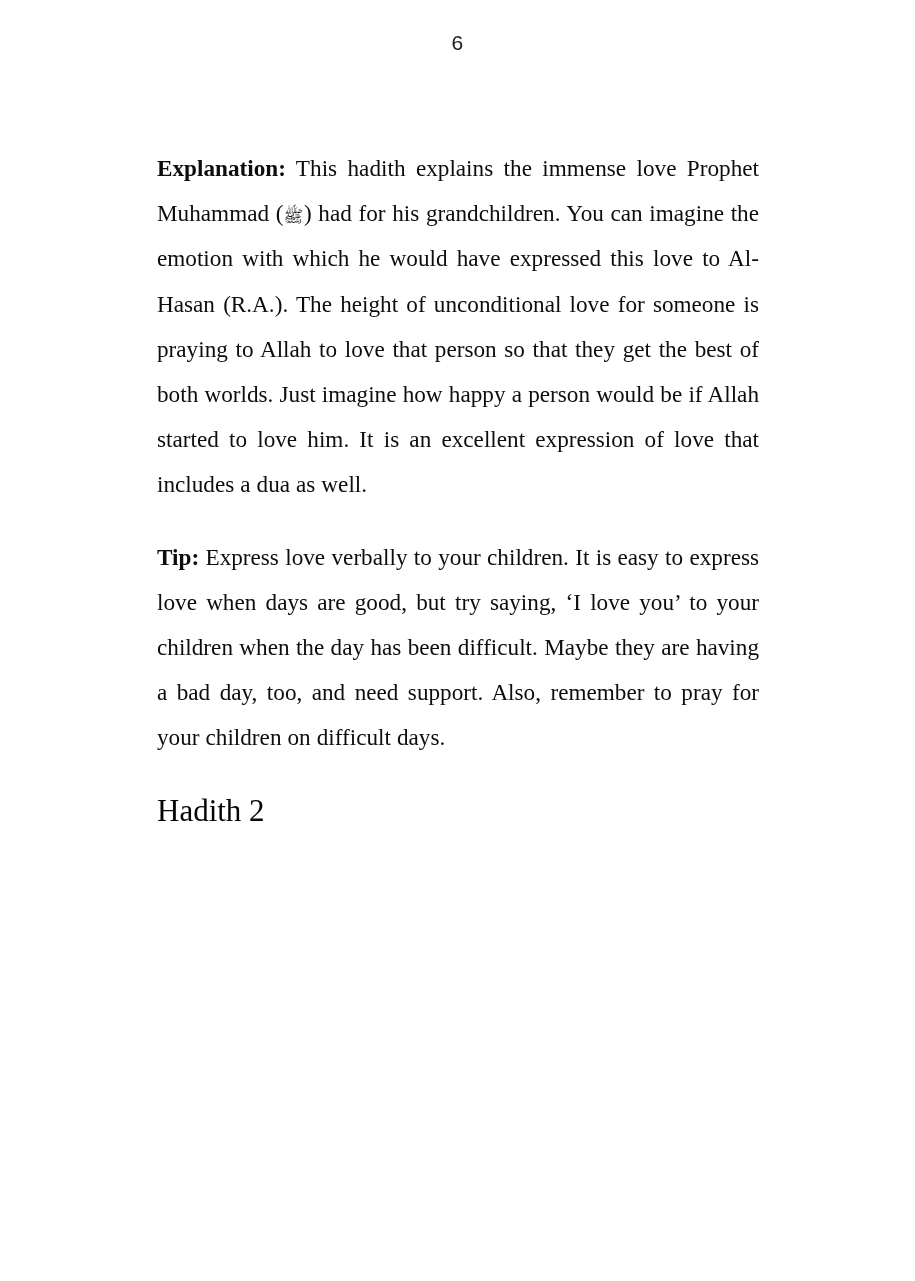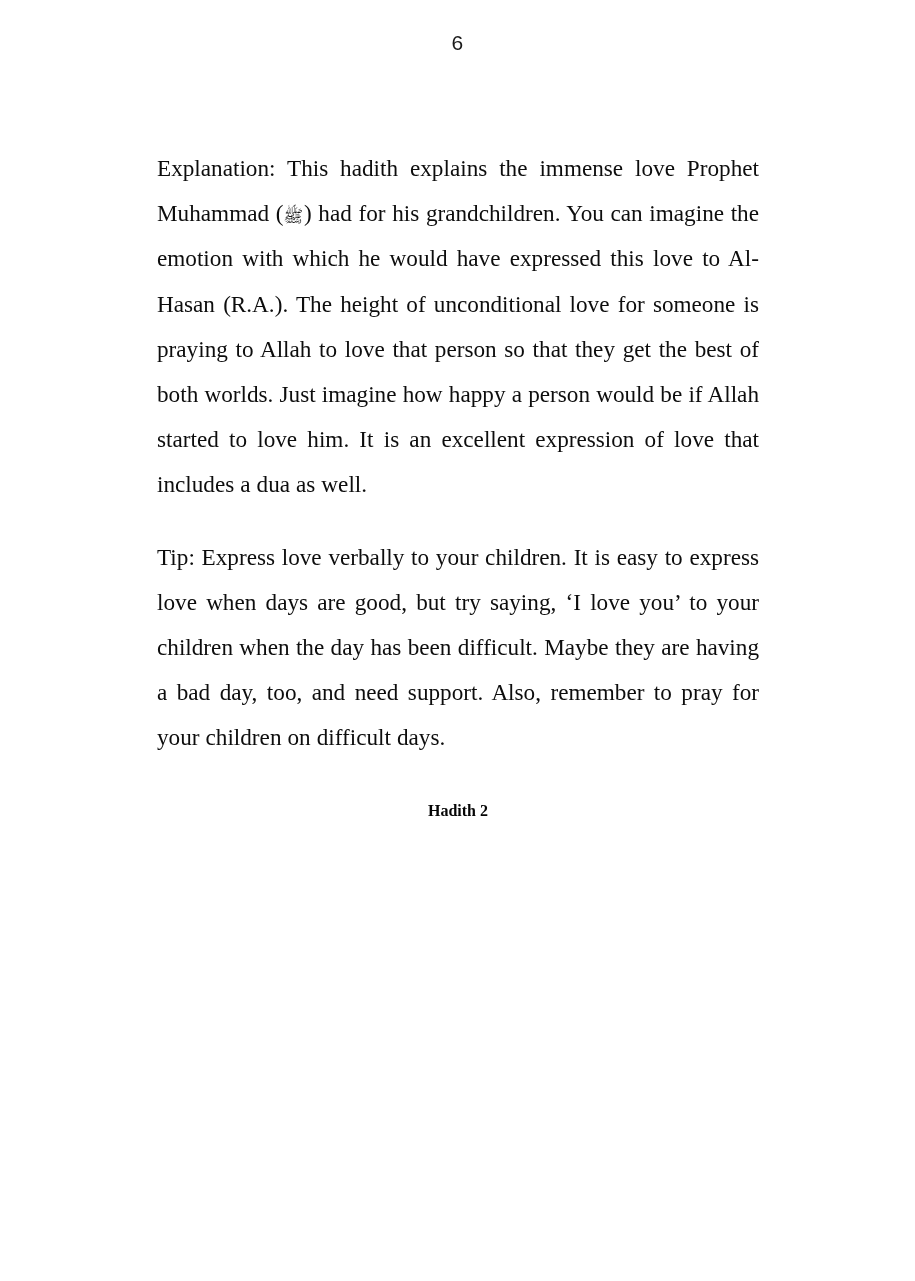--- a/index.html
+++ b/index.html
@@ -56,39 +56,39 @@
     color: #0d0d0d;
     hyphens: none;
     word-spacing: 0.2px;
   }
 
   p.para:last-child {
     margin-bottom: 0;
   }
 
   .lead {
-    font-weight: normal;
+    font-weight: bold;
   }
 
   p.bold-para {
     font-weight: bold;
     margin: 0 0 27px 0;
     font-size: 23.2px;
     line-height: 45.2px;
     text-align: justify;
     text-justify: inter-word;
     color: #050505;
   }
 
   h2.heading {
     margin: 0 0 27px 0;
-    font-size: 16px;
+    font-size: 31px;
     line-height: 45.2px;
-    font-weight: bold;
-    text-align: center;
+    font-weight: normal;
+    text-align: left;
     color: #050505;
   }
 
   
   .honorific {
     font-family: "DejaVu Sans", "Liberation Sans", sans-serif;
     font-size: 17px;
     font-weight: normal;
     line-height: 1;
     display: inline-block;

